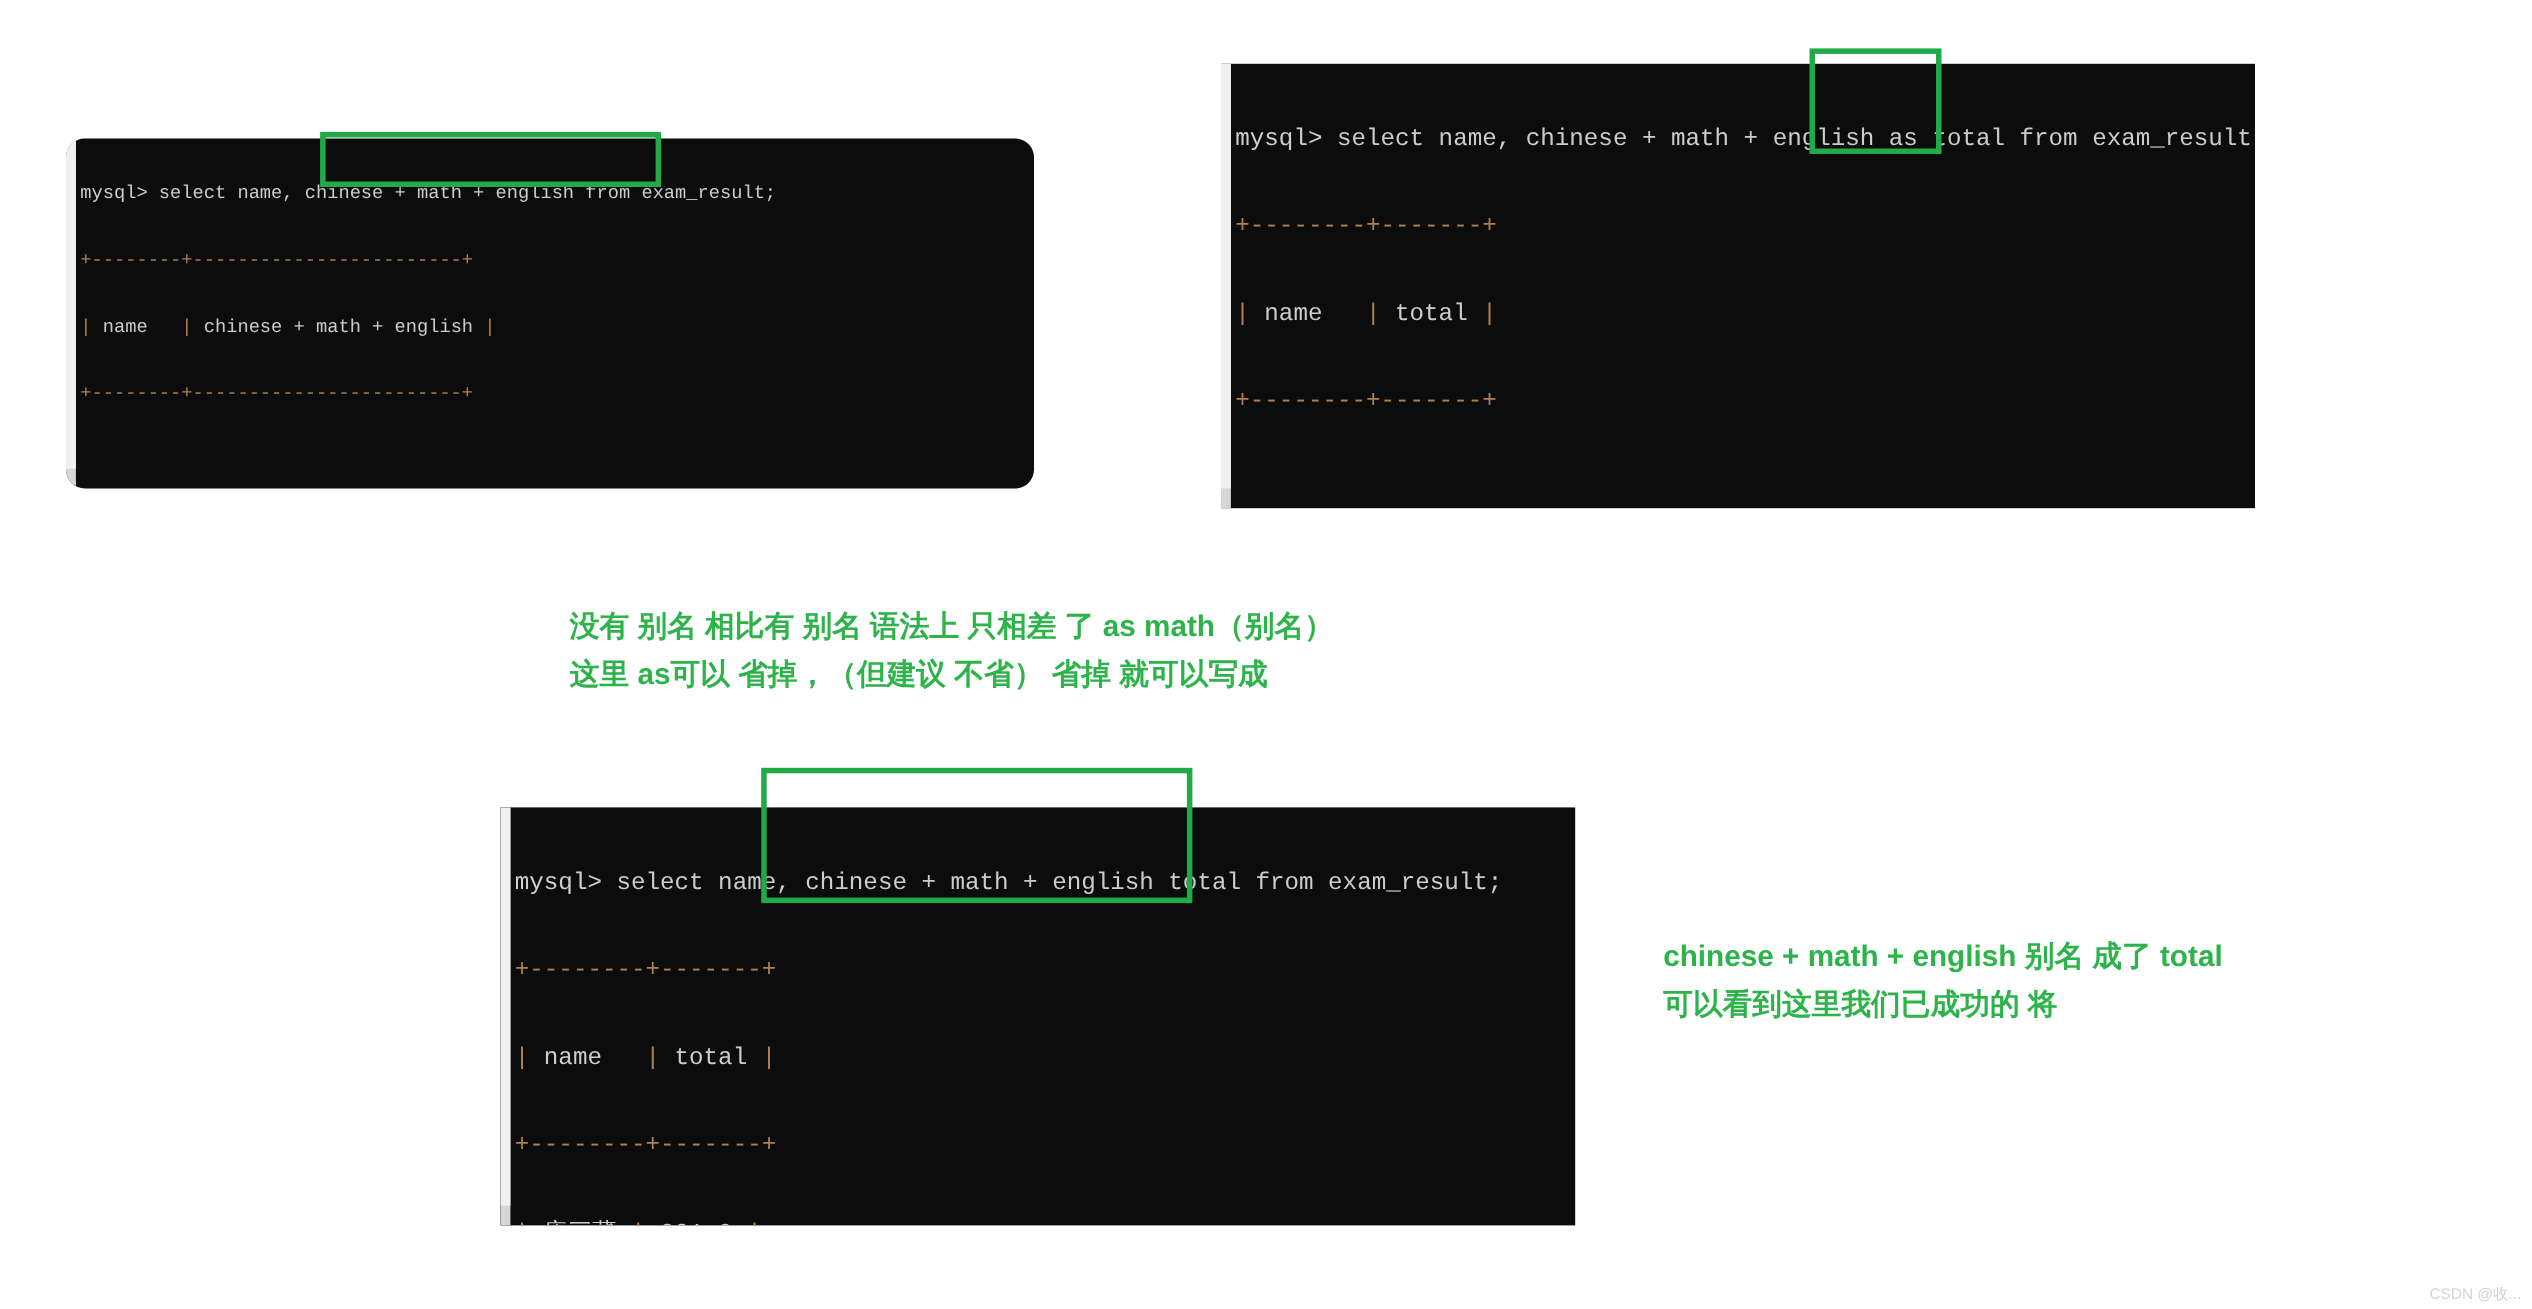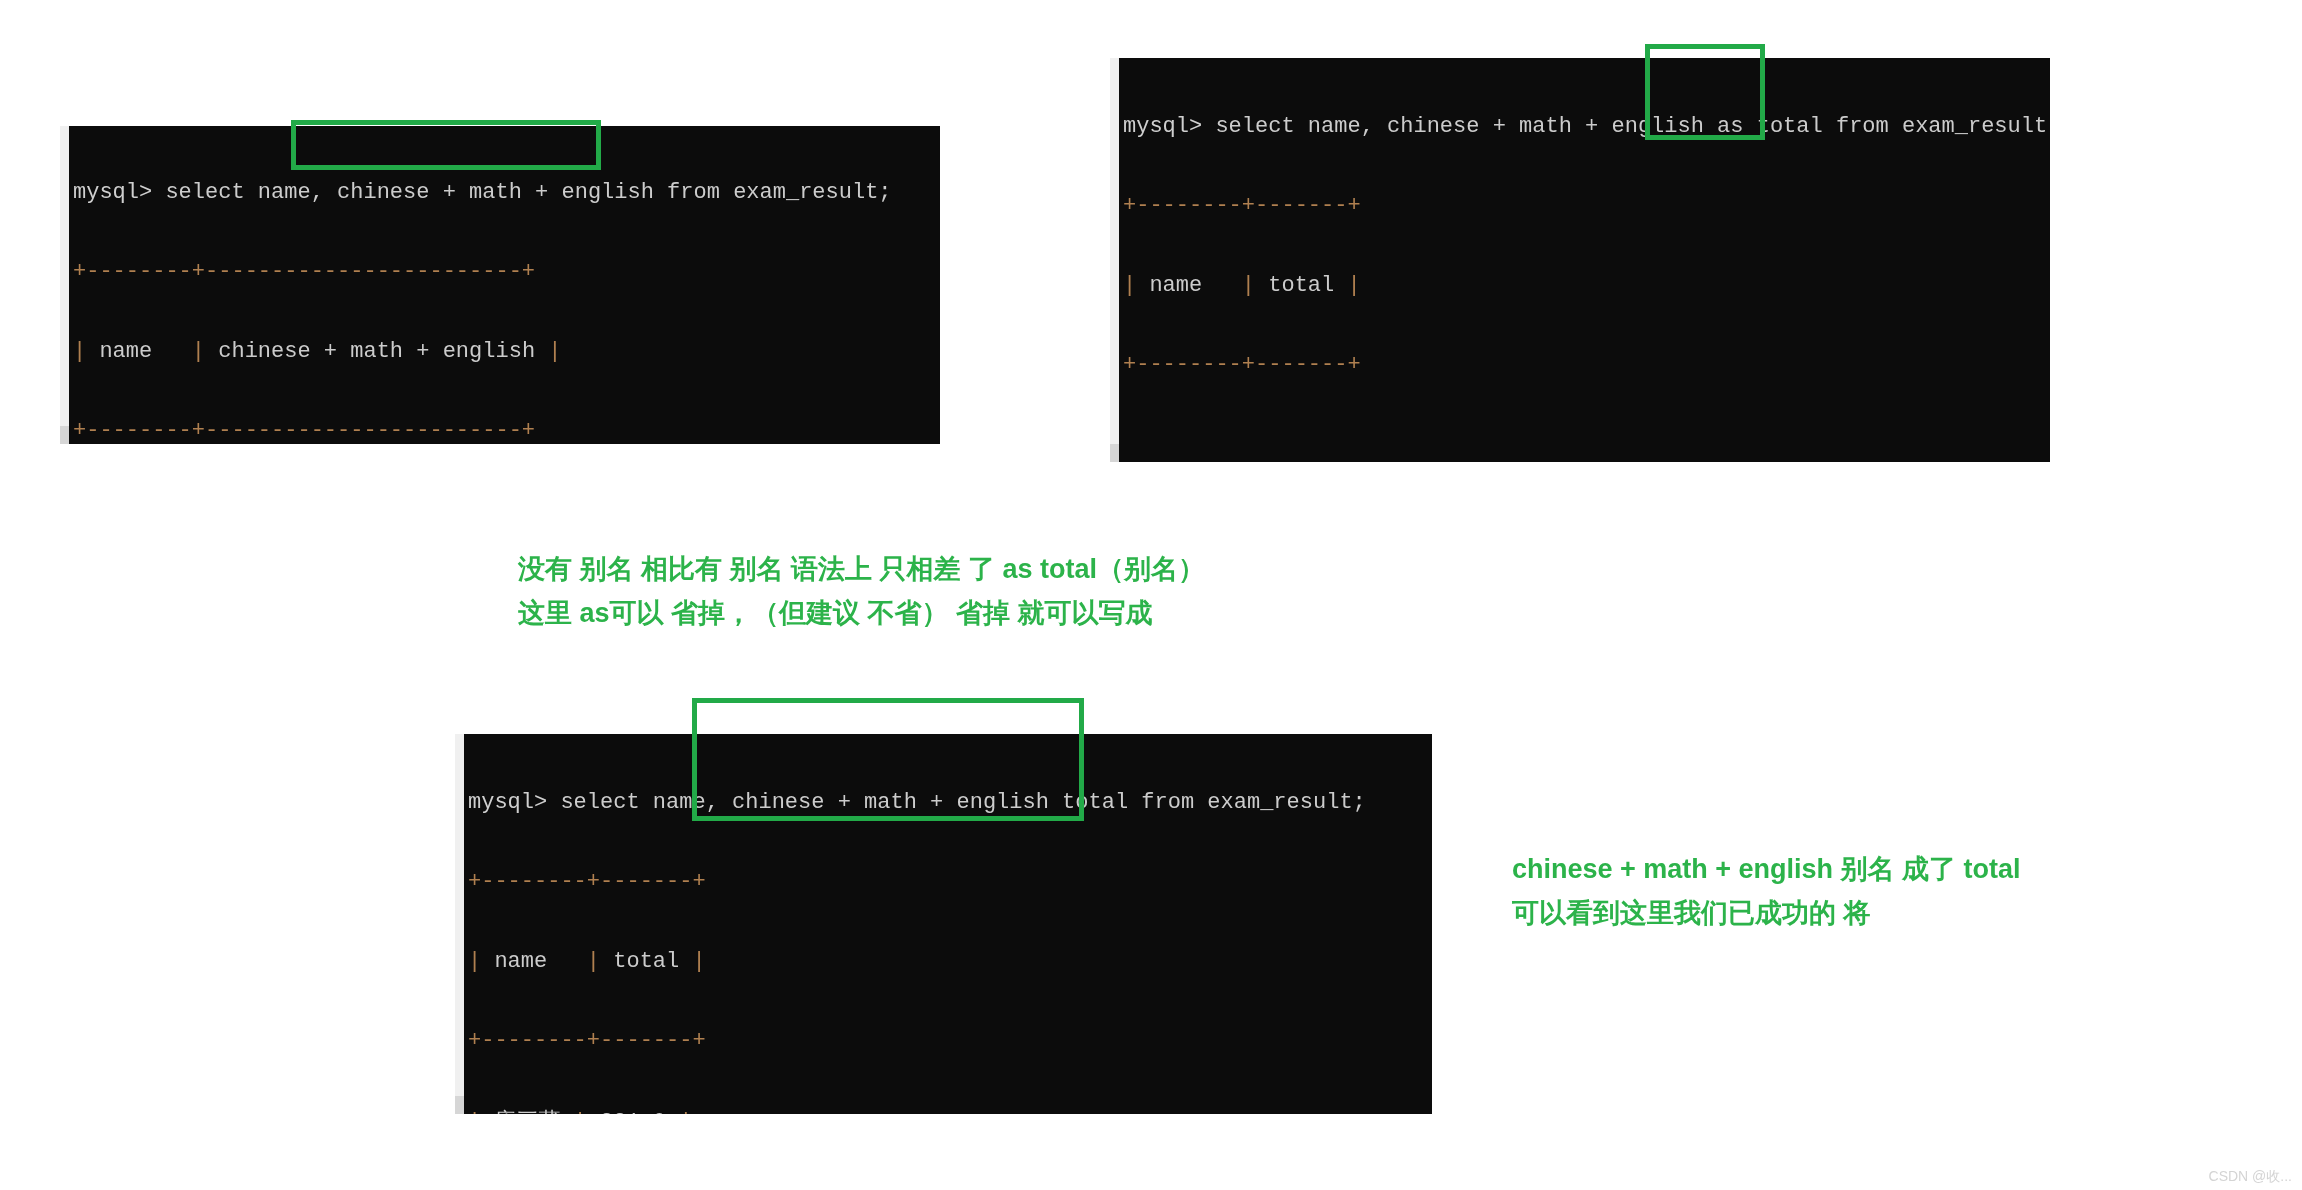--- a/index.html
+++ b/index.html
@@ -54,21 +54,22 @@
   .term-prompt { color: #cfcfcf; }
   .term-rule   { color: #b08050; }
   .term-bar    { color: #b08050; }
   .term-cjk {
     font-family: "DejaVu Sans", "Liberation Sans", sans-serif;
   }
 
   
   #terminal-1 {
     left: 60px; top: 126px; width: 880px; height: 318px;
-    font-size: 22px;
+    font-size: 17px;
+    border-radius: 17px;
   }
   #terminal-1 .term-body { padding-top: 2px; }
 
   
   #terminal-2 {
     left: 1110px; top: 58px; width: 940px; height: 404px;
     font-size: 22px;
   }
 
   
@@ -177,21 +178,21 @@
     
     
     
     
     
   </div>
 </div>
 <div class="hl-box" id="hl-box-3"></div>
 
 <div class="annot" id="annotation-middle">
-  <div>没有 别名 相比有 别名 语法上 只相差 了 as total（别名）</div>
+  <div>没有 别名 相比有 别名 语法上 只相差 了 as math（别名）</div>
   <div>这里 as可以 省掉，（但建议 不省） 省掉 就可以写成</div>
 </div>
 
 <div class="annot" id="annotation-right">
   <div>chinese + math + english 别名 成了 total</div>
   <div>可以看到这里我们已成功的 将</div>
 </div>
 
 <div class="watermark">CSDN @收...</div>
 

